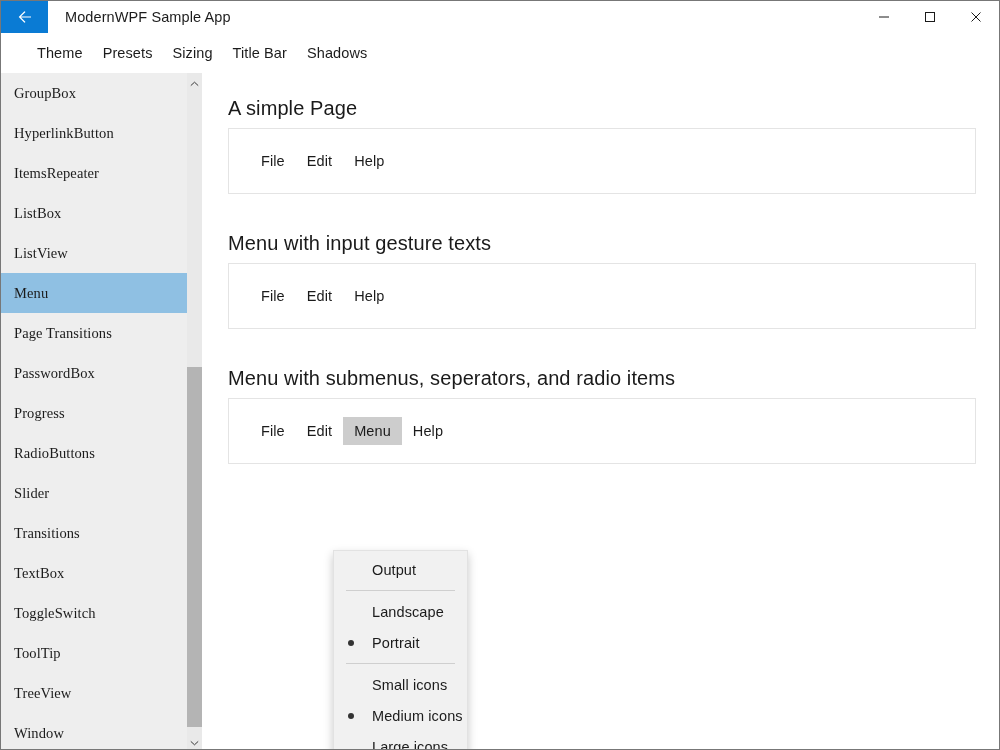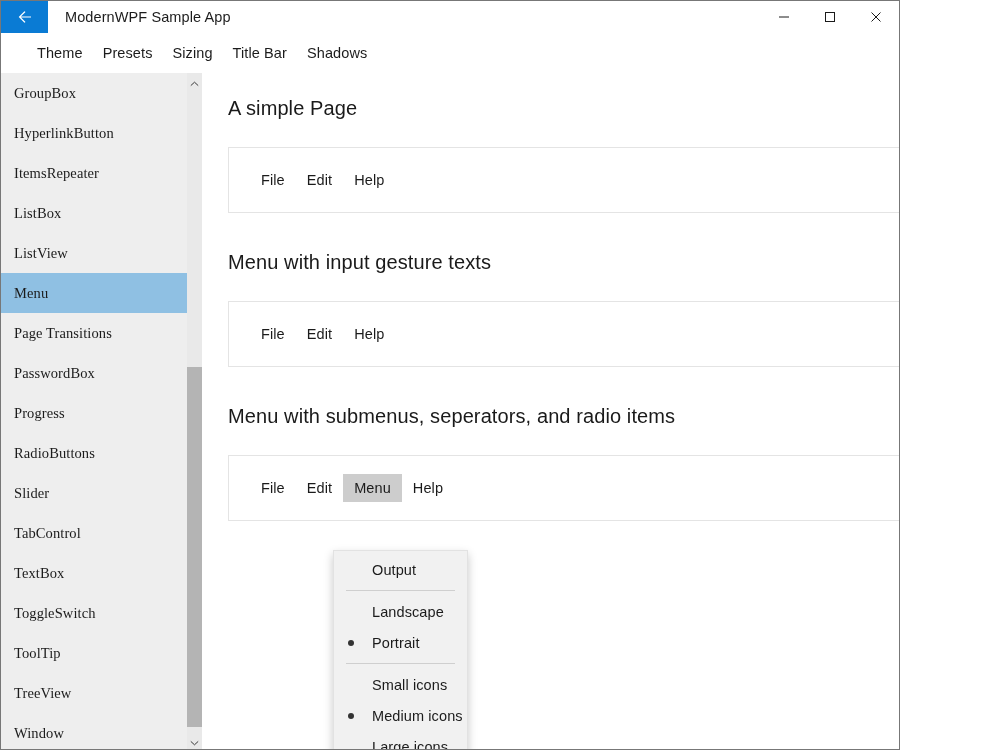--- a/index.html
+++ b/index.html
@@ -11,21 +11,21 @@
     width: 1000px;
     height: 750px;
     font-family: "Liberation Sans", sans-serif;
     color: #000000;
     overflow: hidden;
     position: relative;
   }
   #app-window {
     position: absolute;
     left: 0; top: 0;
-    width: 900px;
+    width: 1000px;
     height: 750px;
     box-sizing: border-box;
     border: 1px solid #777777;
     background: #0f766e;
     display: flex;
     flex-direction: column;
     overflow: hidden;
   }
 
   
@@ -173,21 +173,21 @@
     padding: 0;
     line-height: 26px;
     letter-spacing: 0.1px;
   }
   .menu-card {
     border: 1px solid #e4e4e4;
     background: #ffffff;
     height: 66px;
     width: 748px;
     box-sizing: border-box;
-    margin-top: 26px;
+    margin-top: 7px;
     display: flex;
     align-items: center;
     padding-left: 21px;
     position: relative;
   }
   .menubar {
     display: flex;
     align-items: stretch;
     height: 28px;
   }
@@ -325,21 +325,21 @@
         <div class="sidebar-item">
           <span>Progress</span>
         </div>
         <div class="sidebar-item">
           <span>RadioButtons</span>
         </div>
         <div class="sidebar-item">
           <span>Slider</span>
         </div>
         <div class="sidebar-item">
-          <span>TabControl</span>
+          <span>Transitions</span>
         </div>
         <div class="sidebar-item">
           <span>TextBox</span>
         </div>
         <div class="sidebar-item">
           <span>ToggleSwitch</span>
         </div>
         <div class="sidebar-item">
           <span>ToolTip</span>
         </div>

